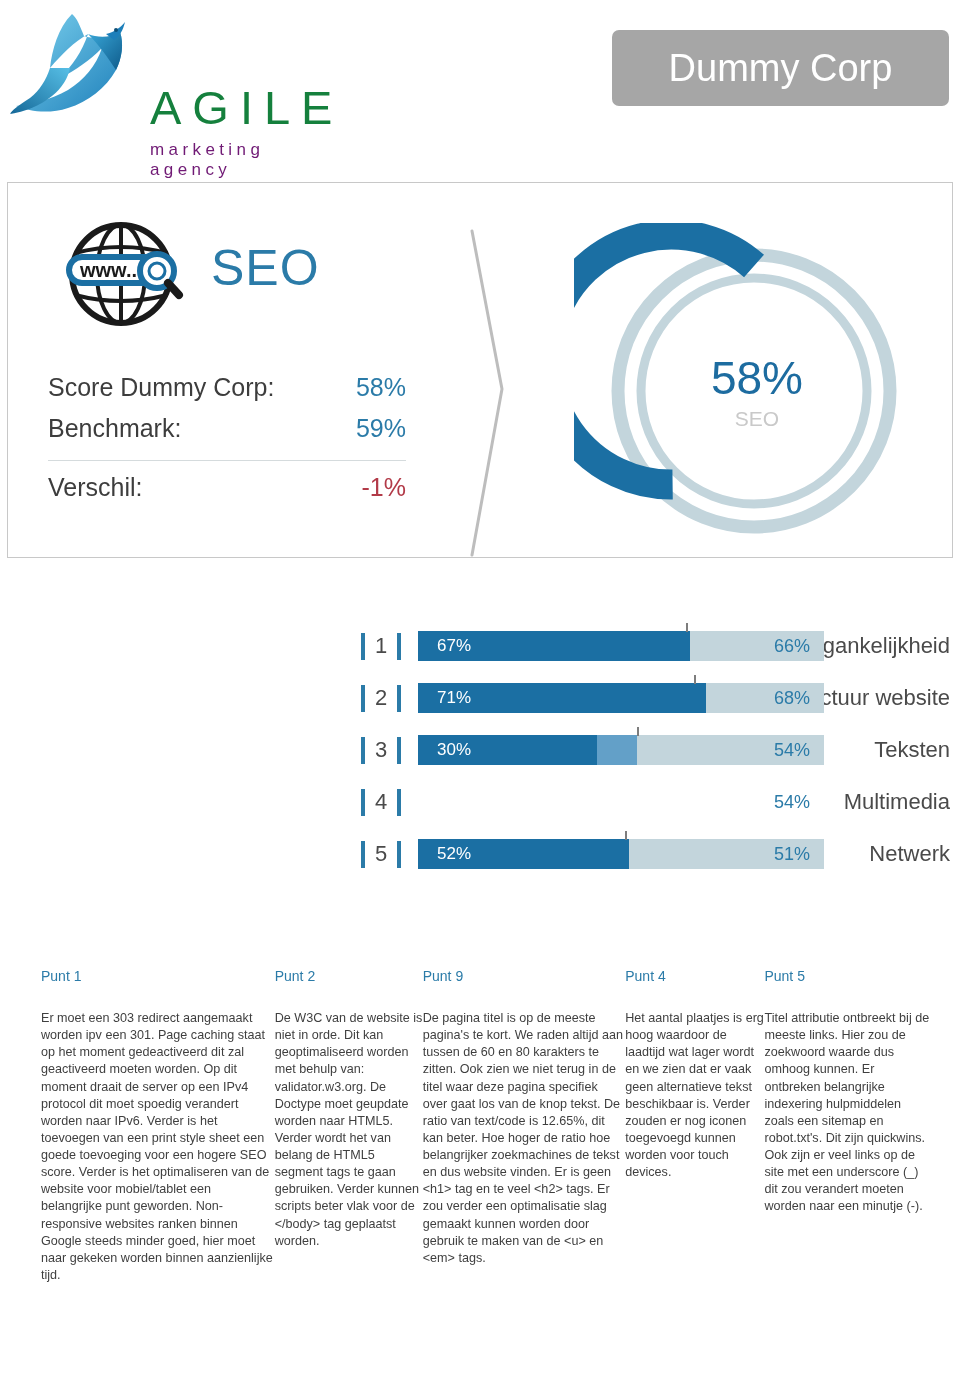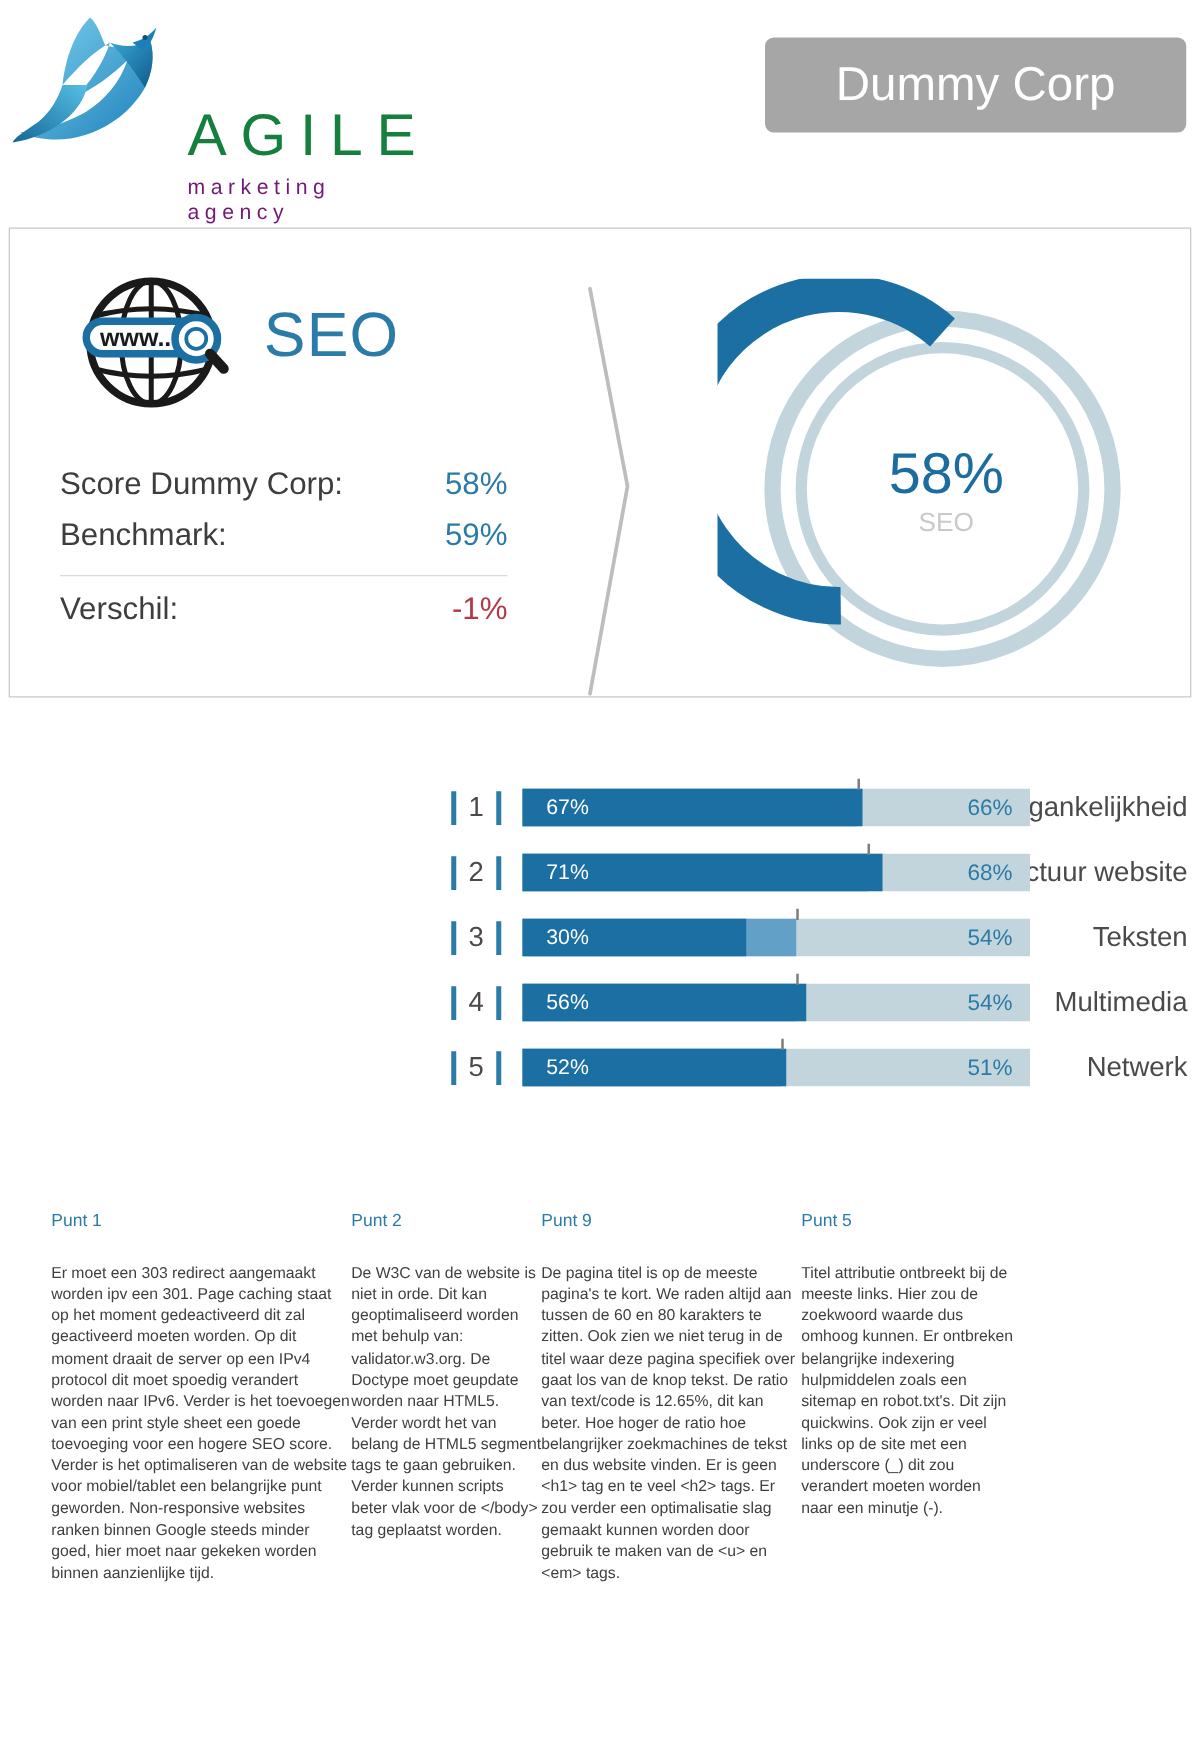--- a/index.html
+++ b/index.html
@@ -268,27 +268,20 @@
       <div class="bar-bench-label">54%</div>
     </div>
 
     <div class="bar-row">
       <div class="bar-name">Multimedia</div>
       <div class="bar-rank-wrap">
         <span class="tick-v"></span>
         <span class="bar-rank">4</span>
         <span class="tick-v"></span>
       </div>
-      <div class="bar-track">
-        <div class="bar-bench-fill" style="width:54%"></div>
-        <div class="bar-fill" style="width:56%">
-          <span>56%</span>
-        </div>
-        <div class="bench-tick" style="left:54%"></div>
-      </div>
       <div class="bar-bench-label">54%</div>
     </div>
 
     <div class="bar-row">
       <div class="bar-name">Netwerk</div>
       <div class="bar-rank-wrap">
         <span class="tick-v"></span>
         <span class="bar-rank">5</span>
         <span class="tick-v"></span>
       </div>
@@ -310,20 +303,24 @@
         <div class="point-body">Er moet een 303 redirect aangemaakt worden ipv een 301. Page caching staat op het moment gedeactiveerd dit zal geactiveerd moeten worden. Op dit moment draait de server op een IPv4 protocol dit moet spoedig verandert worden naar IPv6. Verder is het toevoegen van een print style sheet een goede toevoeging voor een hogere SEO score. Verder is het optimaliseren van de website voor mobiel/tablet een belangrijke punt geworden. Non-responsive websites ranken binnen Google steeds minder goed, hier moet naar gekeken worden binnen aanzienlijke tijd.</div>
       </div>
       <div class="point-col c2">
         <div class="point-head">Punt 2</div>
         <div class="point-body">De W3C van de website is niet in orde. Dit kan geoptimaliseerd worden met behulp van: validator.w3.org. De Doctype moet geupdate worden naar HTML5. Verder wordt het van belang de HTML5 segment tags te gaan gebruiken. Verder kunnen scripts beter vlak voor de &lt;/body&gt; tag geplaatst worden.</div>
       </div>
       <div class="point-col c3">
         <div class="point-head">Punt 9</div>
         <div class="point-body">De pagina titel is op de meeste pagina's te kort. We raden altijd aan tussen de 60 en 80 karakters te zitten. Ook zien we niet terug in de titel waar deze pagina specifiek over gaat los van de knop tekst. De ratio van text/code is 12.65%, dit kan beter. Hoe hoger de ratio hoe belangrijker zoekmachines de tekst en dus website vinden. Er is geen &lt;h1&gt; tag en te veel &lt;h2&gt; tags. Er zou verder een optimalisatie slag gemaakt kunnen worden door gebruik te maken van de &lt;u&gt; en &lt;em&gt; tags.</div>
       </div>
+      <div class="point-col c4">
+        <div class="point-head">Punt 4</div>
+        <div class="point-body">Het aantal plaatjes is erg hoog waardoor de laadtijd wat lager wordt en we zien dat er vaak geen alternatieve tekst beschikbaar is. Verder zouden er nog iconen toegevoegd kunnen worden voor touch devices.</div>
+      </div>
       <div class="point-col c5">
         <div class="point-head">Punt 5</div>
         <div class="point-body">Titel attributie ontbreekt bij de meeste links. Hier zou de zoekwoord waarde dus omhoog kunnen. Er ontbreken belangrijke indexering hulpmiddelen zoals een sitemap en robot.txt's. Dit zijn quickwins. Ook zijn er veel links op de site met een underscore (_) dit zou verandert moeten worden naar een minutje (-).</div>
       </div>
     </div>
   </div>
 
 </div>
 
 </body></html>

